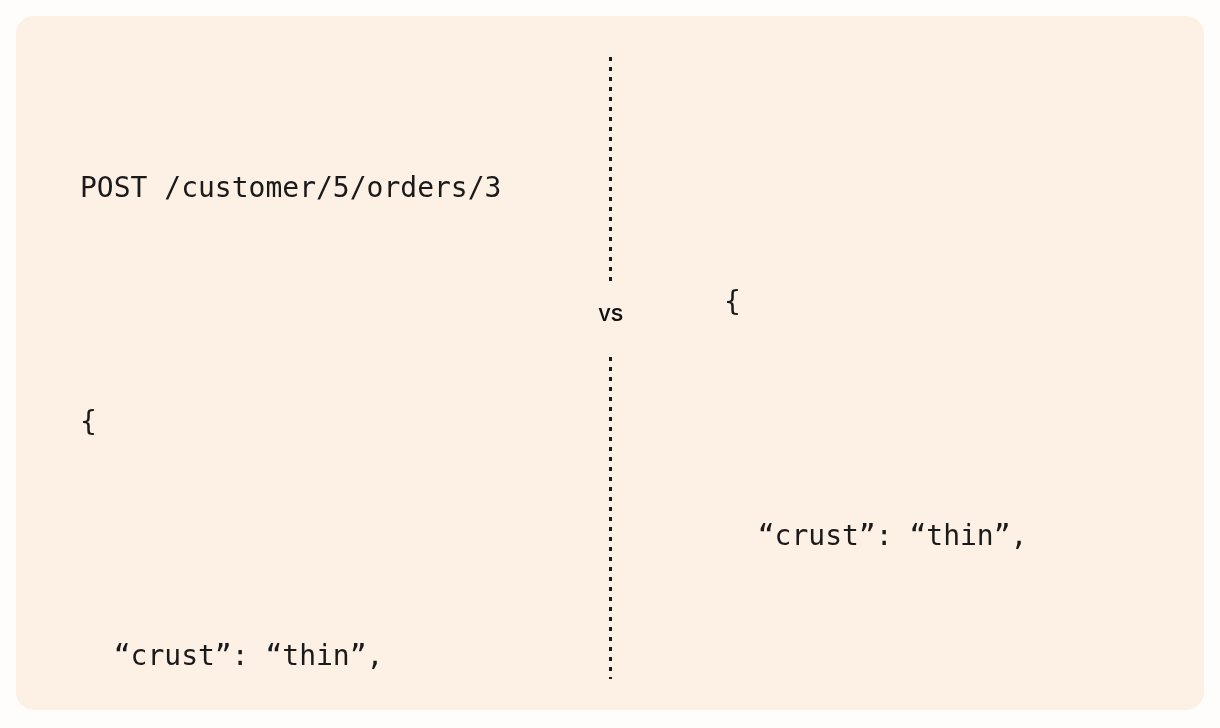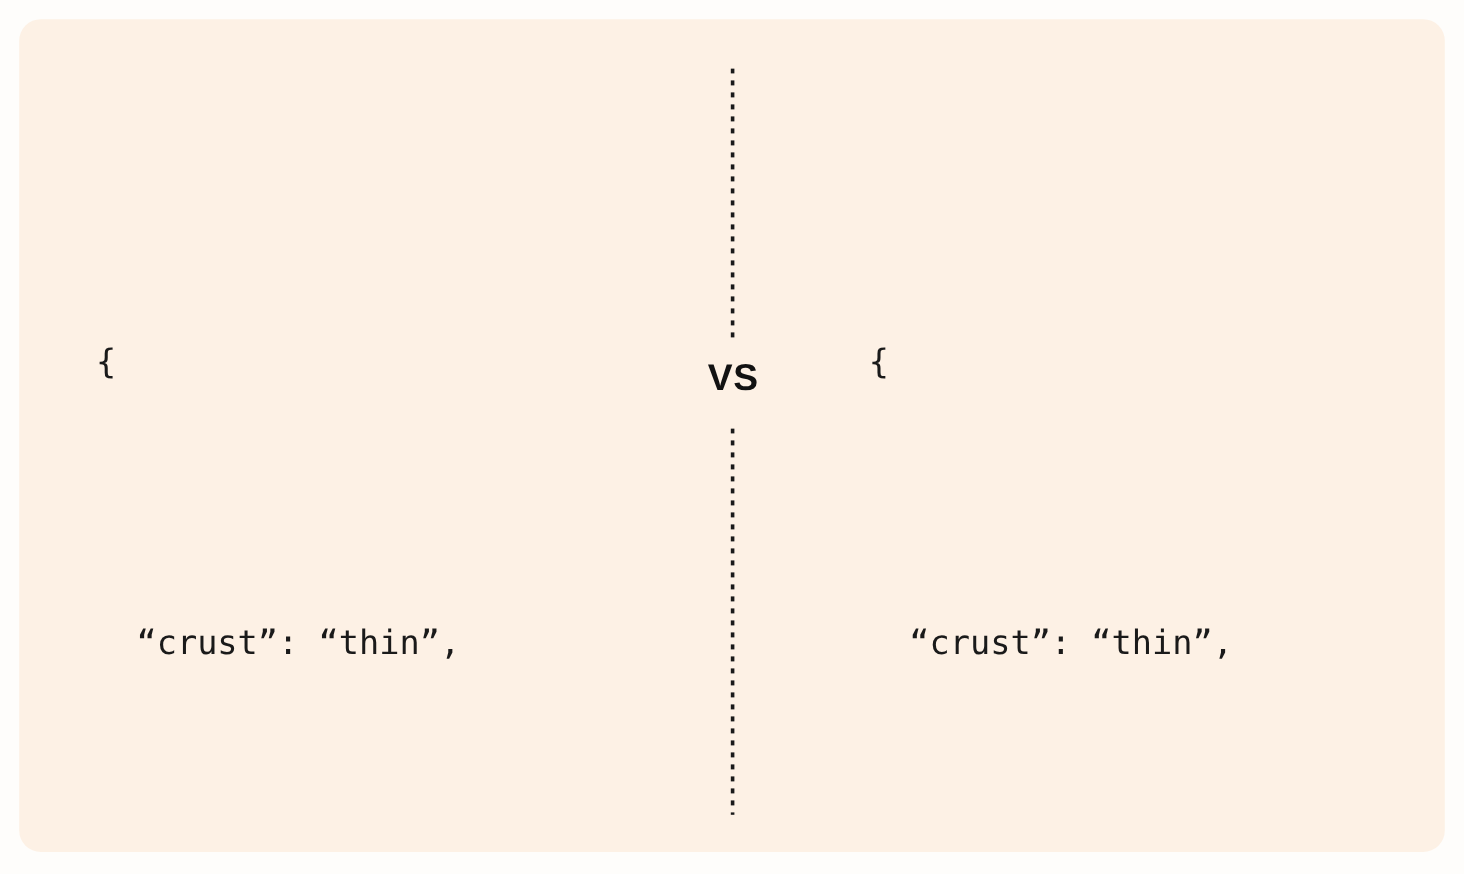--- a/index.html
+++ b/index.html
@@ -75,37 +75,38 @@
   .divider-top    { top: 41px;  height: 226px; }
   .divider-bottom { top: 341px; height: 322px; }
 
   .vs-label {
     position: absolute;
     left: 560px;
     top: 282px;
     width: 70px;
     text-align: center;
     font-family: "Liberation Sans", sans-serif;
-    font-size: 31px;
+    font-size: 18px;
     font-weight: bold;
     color: #121212;
     letter-spacing: 0.5px;
     line-height: 34px;
   }
 </style>
 </head>
 <body>
 
 <div class="comparison-card">
 
   <div class="columns">
 
     <div class="code-column left">
 
       <div class="code-block block-request-left">
+        <span class="code-line">POST /customer/5/orders/3</span>
         <span class="code-line blank"></span>
         <span class="code-line">{</span>
         <span class="code-line blank"></span>
         <span class="code-line">  “crust”: “thin”,</span>
         
         
         
       </div>
 
     </div>

